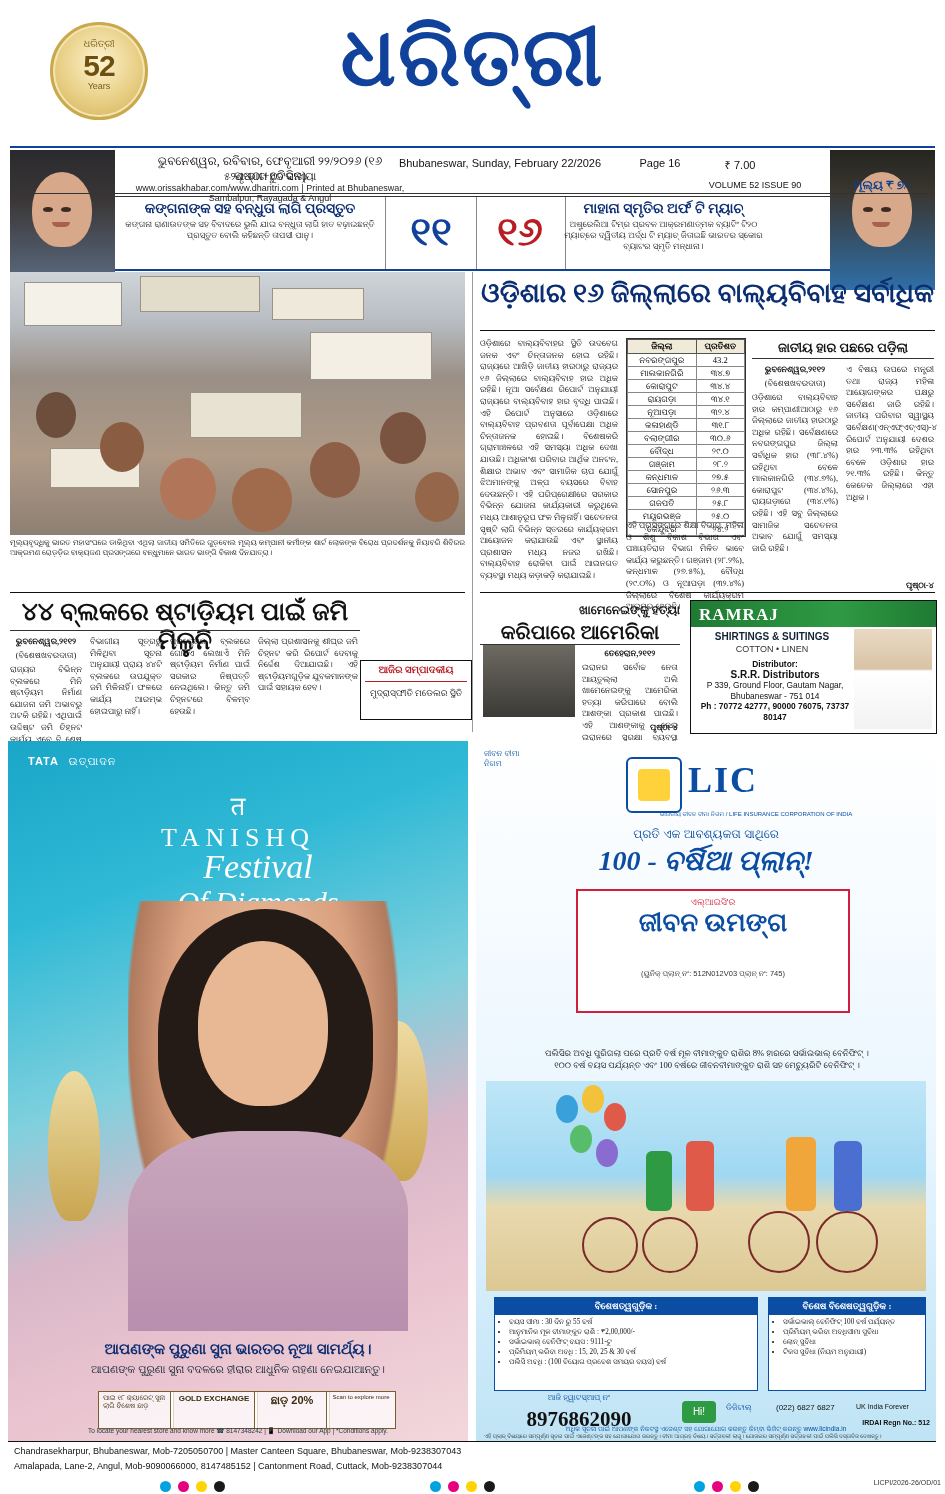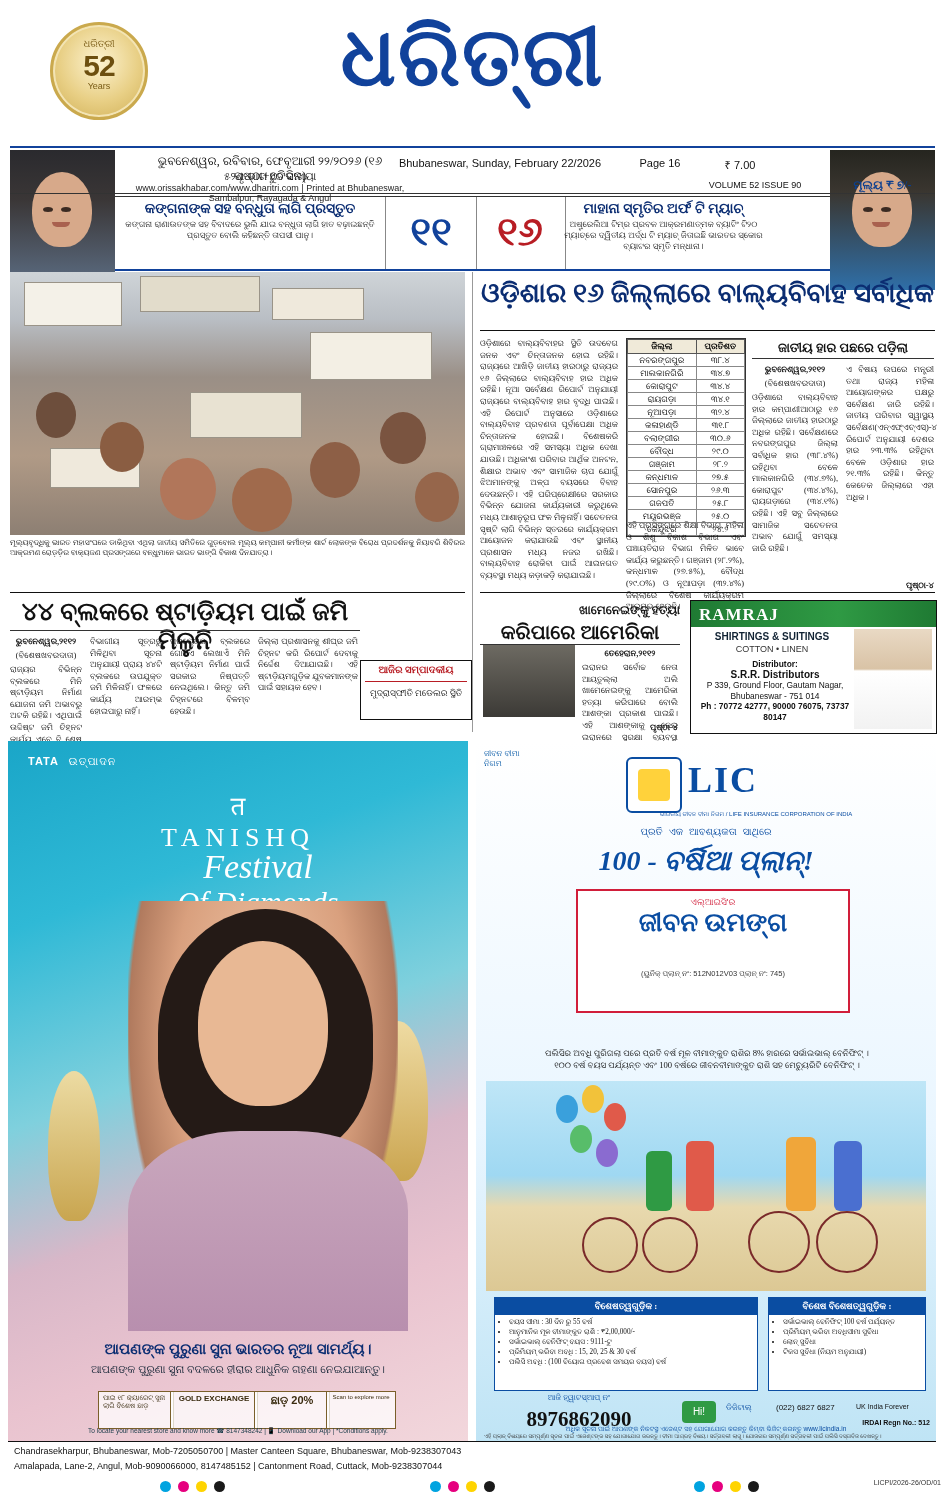--- a/index.html
+++ b/index.html
@@ -108,21 +108,21 @@
   .tq-badges{position:absolute;left:90px;top:650px;width:290px;height:34px;}
   .tq-badge{position:absolute;top:0;height:32px;border:1px solid #7a5f2a;background:rgba(255,255,255,.75);font-size:7px;color:#3a2c10;padding:2px 4px;}
   .tq-foot{position:absolute;left:0;top:686px;width:460px;text-align:center;font-size:6.5px;color:#23414f;}
   
   .lic-top{position:absolute;left:8px;top:8px;width:120px;font-size:8px;color:#0b5ca8;}
   .lic-logo{position:absolute;left:150px;top:16px;width:260px;height:60px;}
   .lic-logo .mark{position:absolute;left:0;top:0;width:52px;height:52px;border:2px solid #0a4da2;border-radius:6px;background:#fff;}
   .lic-logo .hands{position:absolute;left:10px;top:10px;width:32px;height:32px;background:#ffd23b;border-radius:4px;}
   .lic-logo .txt{position:absolute;left:62px;top:2px;font-size:36px;font-weight:bold;color:#0a4da2;letter-spacing:2px;font-family:"Liberation Serif",serif;}
   .lic-logo .sub{position:absolute;left:0;top:54px;width:260px;font-size:6px;color:#0a4da2;text-align:center;}
-  .lic-tag{position:absolute;left:0;top:86px;width:460px;text-align:center;font-size:10px;color:#0a4da2;font-family:Liberation Mono, monospace;}
+  .lic-tag{position:absolute;left:0;top:86px;width:460px;text-align:center;font-size:12px;color:#0a4da2;font-family:Liberation Sans, sans-serif;}
   .lic-big{position:absolute;left:0;top:104px;width:460px;text-align:center;font-size:28px;font-weight:bold;color:#0a4da2;font-family:"Liberation Serif",serif;font-style:italic;}
   .lic-card{position:absolute;left:100px;top:148px;width:270px;height:120px;background:#fff;border:2px solid #d11e3a;}
   .lic-card .n1{position:absolute;left:0;top:6px;width:270px;text-align:center;font-size:9px;color:#d11e3a;}
   .lic-card .n2{position:absolute;left:0;top:18px;width:270px;text-align:center;font-size:26px;font-weight:bold;color:#0a4da2;font-family:"Liberation Serif",serif;line-height:27px;}
   .lic-card .n3{position:absolute;left:0;top:78px;width:270px;text-align:center;font-size:7.5px;color:#333;}
   .lic-desc{position:absolute;left:26px;top:306px;width:410px;font-size:8.6px;line-height:12px;text-align:center;color:#111;font-family:"Liberation Serif",serif;}
   .lic-scene{position:absolute;left:10px;top:340px;width:440px;height:210px;
     background:linear-gradient(180deg,#bfe6f7 0%,#9fd8f2 45%,#e8d9ae 60%,#dcc894 100%);}
   .balloon{position:absolute;width:22px;height:28px;border-radius:50%;}
   .cyc{position:absolute;border:2px solid #7a2a2a;border-radius:50%;}
@@ -220,21 +220,21 @@
     <table class="tbl">
       <thead>
         <tr>
           <th>ଜିଲ୍ଲା</th>
           <th>ପ୍ରତିଶତ</th>
         </tr>
       </thead>
       <tbody>
         <tr>
             <td>ନବରଙ୍ଗପୁର</td>
-            <td>୩୮.୪</td>
+            <td>43.2</td>
           </tr>
         <tr>
             <td>ମାଲକାନଗିରି</td>
             <td>୩୪.୭</td>
           </tr>
         <tr>
             <td>କୋରାପୁଟ</td>
             <td>୩୪.୪</td>
           </tr>
         <tr>

